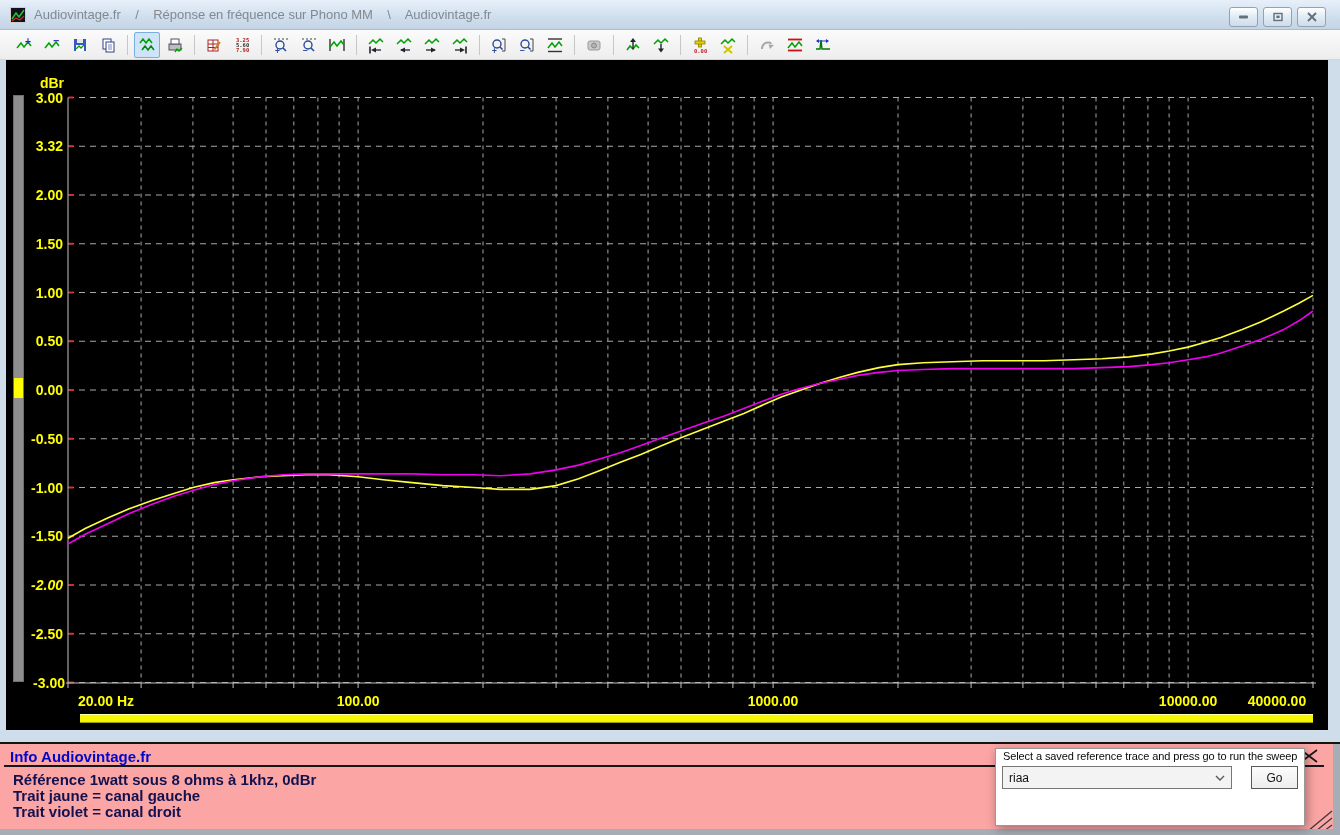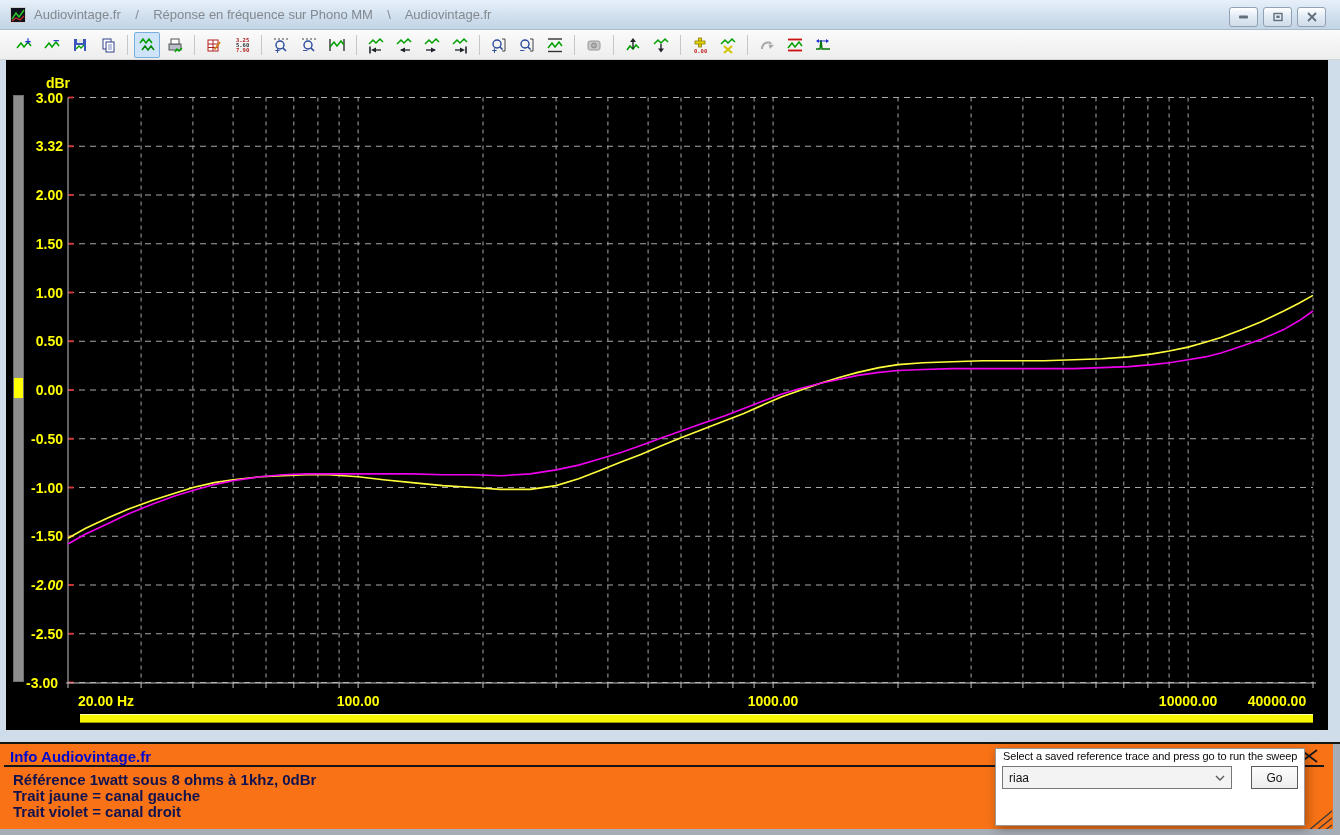--- a/index.html
+++ b/index.html
@@ -31,21 +31,21 @@
   .chart-canvas svg.plot{position:absolute;left:0;top:0;}
   .axlab{position:absolute;color:#ffff00;font-weight:bold;font-size:14px;line-height:14px;}
   .ylab{width:52px;text-align:right;transform:translateY(-50%);}
   .meter{position:absolute;left:7px;top:35px;width:11px;height:587px;background:#8e8e8e;
     border:1px solid #6f6f6f;box-sizing:border-box;}
   .meter-mark{position:absolute;left:0;width:100%;background:#ffff00;}
   .hscroll{position:absolute;left:74px;top:654px;width:1233px;height:9px;background:#f6f600;
     border-top:1px solid #ffffa8;border-bottom:1px solid #9a9a00;box-sizing:border-box;}
 
   
-  .infopanel{position:absolute;left:0;top:742px;width:1340px;height:93px;background:#f97316;
+  .infopanel{position:absolute;left:0;top:742px;width:1340px;height:93px;background:#fca5a5;
     border-top:2px solid #15150f;box-sizing:border-box;}
   .info-title{position:absolute;left:10px;top:4px;color:#0008cc;font-size:15px;font-weight:bold;}
   .info-underline{position:absolute;left:4px;right:16px;top:21px;height:2px;background:#15151a;}
   .info-line{position:absolute;left:13px;color:#12124e;font-size:15px;font-weight:bold;white-space:pre;}
   .panel-min{position:absolute;left:1270px;top:15px;width:20px;height:2px;background:#15151a;}
   .panel-close{position:absolute;left:1297px;top:1px;}
   .panel-grip{position:absolute;left:1306px;top:64px;}
   .panel-edge-r{position:absolute;right:0;top:0;width:7px;height:100%;background:#a7adb4;}
   .panel-edge-b{position:absolute;left:0;bottom:0;width:100%;height:6px;background:#a7adb4;}
 
@@ -386,34 +386,34 @@
           <line x1="1063.1" y1="683" x2="1063.1" y2="688" stroke="#c2c2c2"></line>
           <line x1="1096.0" y1="683" x2="1096.0" y2="688" stroke="#c2c2c2"></line>
           <line x1="1123.8" y1="683" x2="1123.8" y2="688" stroke="#c2c2c2"></line>
           <line x1="1147.9" y1="683" x2="1147.9" y2="688" stroke="#c2c2c2"></line>
           <line x1="1169.1" y1="683" x2="1169.1" y2="688" stroke="#c2c2c2"></line>
           <line x1="1188.1" y1="683" x2="1188.1" y2="688" stroke="#c2c2c2"></line>
           <line x1="1313.0" y1="683" x2="1313.0" y2="688" stroke="#c2c2c2"></line>
           <polyline points="68.0,538.2 85.2,528.5 108.2,517.7 128.6,508.9 152.7,500.2 173.9,493.4 192.9,487.5 214.2,482.6 233.1,479.7 259.9,476.8 283.2,475.8 306.2,474.8 328.8,474.8 358.1,476.8 383.3,479.7 412.2,482.6 442.8,485.6 473.8,487.5 500.2,489.4 530.3,489.4 556.1,485.6 578.6,478.7 598.7,470.9 621.0,462.1 640.8,454.4 662.0,445.6 681.0,437.8 703.6,429.0 723.6,421.2 743.8,413.4 763.8,404.6 781.9,396.8 798.3,391.0 820.4,383.2 840.0,377.3 857.8,372.4 879.0,367.6 898.0,364.6 923.2,362.7 952.1,361.7 982.7,360.8 1013.7,360.8 1044.2,360.8 1073.6,359.8 1101.9,358.8 1128.9,356.9 1152.3,353.9 1169.1,351.0 1188.1,347.1 1205.3,342.2 1220.9,337.4 1242.2,329.6 1261.2,321.8 1283.7,311.0 1298.9,303.2 1313.0,295.4" fill="none" stroke="#ffff3c" stroke-width="1.6"></polyline>
           <polyline points="68.0,544.0 85.2,534.3 108.2,523.6 128.6,513.8 152.7,504.1 173.9,496.3 192.9,490.4 214.2,484.6 233.1,480.7 259.9,476.8 283.2,474.8 306.2,473.9 328.8,473.9 358.1,473.9 383.3,473.9 412.2,473.9 442.8,474.8 473.8,474.8 500.2,475.8 530.3,473.9 556.1,469.9 578.6,465.1 598.7,459.2 621.0,452.4 640.8,445.6 662.0,437.8 681.0,430.9 703.6,423.1 723.6,416.3 743.8,408.5 763.8,400.7 781.9,393.9 798.3,389.0 820.4,383.2 840.0,379.3 857.8,375.4 879.0,372.4 898.0,370.5 923.2,369.5 952.1,368.6 982.7,368.6 1013.7,368.6 1044.2,368.6 1073.6,368.6 1101.9,367.6 1128.9,366.6 1152.3,364.6 1169.1,362.7 1188.1,359.8 1205.3,356.9 1220.9,352.9 1242.2,346.1 1261.2,339.3 1283.7,329.6 1298.9,320.8 1313.0,311.0" fill="none" stroke="#ee00ee" stroke-width="1.6"></polyline>
         </svg>
-        <div class="axlab ylab" style="left: 12px; top: 23px;">dBr</div>
+        <div class="axlab ylab" style="left: 20px; top: 23px; text-align: center;">dBr</div>
         <div class="axlab ylab" style="left: 5px; top: 37.5px;">3.00</div>
         <div class="axlab ylab" style="left: 5px; top: 86.25px;">3.32</div>
         <div class="axlab ylab" style="left: 5px; top: 135px;">2.00</div>
         <div class="axlab ylab" style="left: 5px; top: 183.75px;">1.50</div>
         <div class="axlab ylab" style="left: 5px; top: 232.5px;">1.00</div>
         <div class="axlab ylab" style="left: 5px; top: 281.25px;">0.50</div>
         <div class="axlab ylab" style="left: 5px; top: 330px;">0.00</div>
         <div class="axlab ylab" style="left: 5px; top: 378.75px;">-0.50</div>
         <div class="axlab ylab" style="left: 5px; top: 427.5px;">-1.00</div>
         <div class="axlab ylab" style="left: 5px; top: 476.25px;">-1.50</div>
         <div class="axlab ylab" style="left: 5px; top: 525px; font-style: italic;">-2.00</div>
         <div class="axlab ylab" style="left: 5px; top: 573.75px;">-2.50</div>
-        <div class="axlab ylab" style="left: 0; top: 622.5px;">-3.00</div>
+        <div class="axlab ylab" style="left: 7px; top: 622.5px;">-3.00</div>
         <div class="axlab xlab" style="left: 72px; top: 634px;">20.00 Hz</div>
         <div class="axlab xlab" style="left: 352.073px; top: 634px; transform: translateX(-50%);">100.00</div>
         <div class="axlab xlab" style="left: 767.073px; top: 634px; transform: translateX(-50%);">1000.00</div>
         <div class="axlab xlab" style="left: 1182.07px; top: 634px; transform: translateX(-50%);">10000.00</div>
         <div class="axlab xlab" style="left: 1271px; top: 634px; transform: translateX(-50%);">40000.00</div>
         <div class="meter">
           <div class="meter-mark" style="top: 282px; height: 20px; background: rgb(255, 255, 0);"></div>
         </div>
         <div class="hscroll" style="background: rgb(246, 246, 0);"></div>
       </div>

